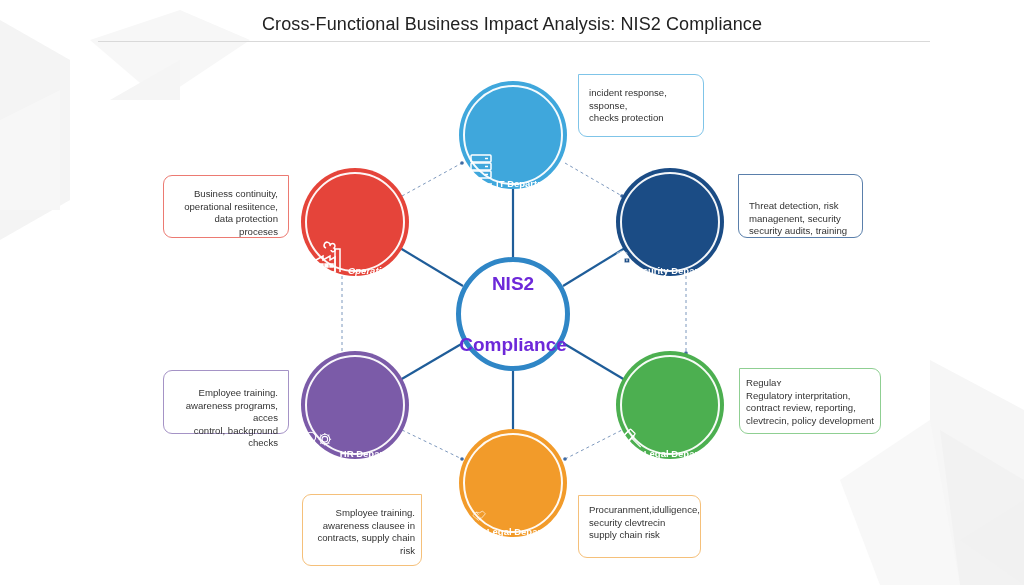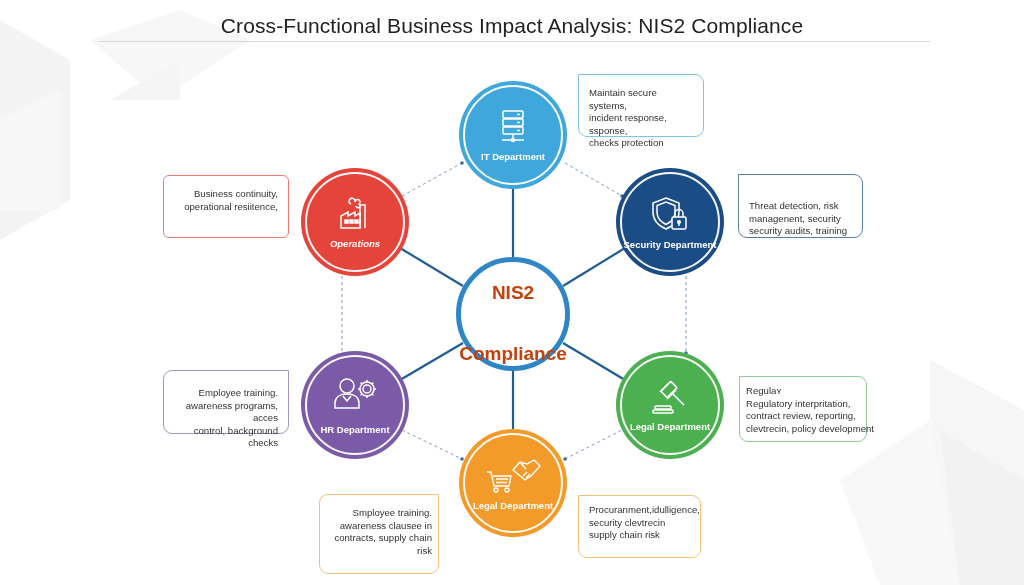--- a/index.html
+++ b/index.html
@@ -4,41 +4,41 @@
 <style>
   html, body { margin:0; padding:0; }
   body {
     width:1024px; height:585px; overflow:hidden; position:relative;
     background:#ffffff;
     font-family:"Liberation Sans", "DejaVu Sans", sans-serif;
   }
   .bg-shape { position:absolute; pointer-events:none; }
   .title {
     position:absolute; left:0; right:0; top:14px; text-align:center;
-    font-size:21px; color:#222; letter-spacing:0.1px;
+    font-size:18px; color:#222; letter-spacing:0.1px;
   }
   .title-rule {
     position:absolute; left:98px; width:832px; top:41px; height:1px; background:#d9d9d9;
   }
   svg.links { position:absolute; left:0; top:0; }
   .node {
     position:absolute; border-radius:50%;
-    display:flex; flex-direction:column; align-items:center; justify-content:center;
+    display:flex; flex-direction:row; align-items:flex-end; justify-content:center;
     color:#fff; box-sizing:border-box;
   }
   .node .ring {
     position:absolute; inset:4px; border-radius:50%; border:2px solid rgba(255,255,255,0.95);
   }
   .node .label { font-size:9.5px; font-weight:bold; margin-top:6px; position:relative; white-space:nowrap; }
   .node svg { position:relative; }
   .center-node {
     position:absolute; border-radius:50%; background:#fff;
     border:5px solid #2f86c6; box-sizing:border-box;
-    display:flex; flex-direction:column; align-items:center; justify-content:flex-end;
-    color:#c2410c; font-weight:bold; font-size:19px; line-height:24px; text-align:center;gap:37px;
+    display:flex; flex-direction:column; align-items:center; justify-content:center;
+    color:#6d28d9; font-weight:bold; font-size:19px; line-height:24px; text-align:center;gap:37px;
   }
   .desc {
     position:absolute; box-sizing:border-box; background:#fff;
     border:1px solid #ccc; border-radius:0 9px 9px 9px;
     font-size:9.6px; line-height:12.5px; color:#333; padding:8px 10px;
   }
   .desc.right-align { text-align:right; border-radius:9px 0 9px 9px; }
 </style>
 </head>
 <body>
@@ -165,50 +165,50 @@
     <path d="M13 23 H25 M13 26.5 H24"></path>
     <circle cx="13" cy="34" r="2"></circle>
     <circle cx="24" cy="34" r="2"></circle>
     <path d="M30 14 L37 6 L44 8 L51 4 L57 10 L48 20 L42 24 L36 19 Z"></path>
     <path d="M37 6 L43 13 M40 20 L44 16 M43 22 L47 18"></path>
   </svg>
   <span class="label">Legal Department</span>
 </div>
 
 <div class="desc" style="left:578px;top:74px;width:126px;height:63px;border-color:#7fc4e8;padding-top:12px;">
-  <div>Maintain secure systems,</div>
   <div>incident response, ssponse,</div>
   <div>checks protection</div>
 </div>
 
-<div class="desc right-align" style="left:163px;top:175px;width:126px;height:63px;border-color:#ec7a72;padding-top:12px;border-radius:6px;">
+<div class="desc right-align" style="left:163px;top:175px;width:126px;height:63px;border-color:#ec7a72;padding-top:12px;">
   <div>Business continuity,</div>
   <div>operational resiitence,</div>
+  <div>data protection proceses</div>
 </div>
 
 <div class="desc" style="left:738px;top:174px;width:125px;height:64px;border-color:#5a7fab;padding-top:25px;">
   <div>Threat detection, risk</div>
   <div>managenent, security</div>
   <div>security audits, training</div>
 </div>
 
 <div class="desc right-align" style="left:163px;top:370px;width:126px;height:64px;border-color:#a593c6;padding-top:16px;">
   <div>Employee training.</div>
   <div>awareness programs, acces</div>
   <div>control, background checks</div>
 </div>
 
-<div class="desc" style="left:739px;top:368px;width:128px;height:66px;border-color:#8fcf92;padding:8px 6px;margin-top:8px;">
+<div class="desc" style="left:739px;top:368px;width:142px;height:66px;border-color:#8fcf92;padding:8px 6px;">
   <div>Regulaʏ</div>
   <div>Regulatory interpritation,</div>
   <div>contract review, reporting,</div>
   <div style="white-space:nowrap;">clevtrecin, policy development</div>
 </div>
 
-<div class="desc right-align" style="left:319px;top:494px;width:120px;height:80px;border-color:#f5c07a;padding:12px 6px 8px 10px;">
+<div class="desc right-align" style="left:302px;top:494px;width:120px;height:72px;border-color:#f5c07a;padding:12px 6px 8px 10px;">
   <div>Smployee training.</div>
   <div>awareness clausee in</div>
   <div>contracts, supply chain risk</div>
 </div>
 
 <div class="desc" style="left:578px;top:495px;width:123px;height:63px;border-color:#f5c07a;">
   <div>Procuranment,idulligence,</div>
   <div>security clevtrecin</div>
   <div>supply chain risk</div>
 </div>

